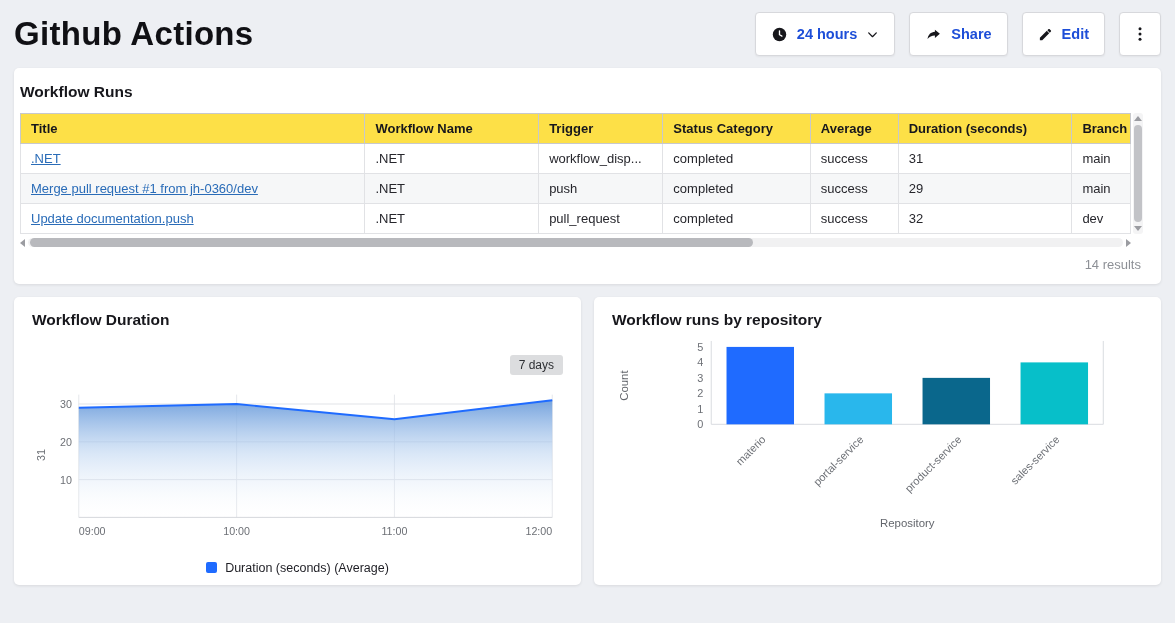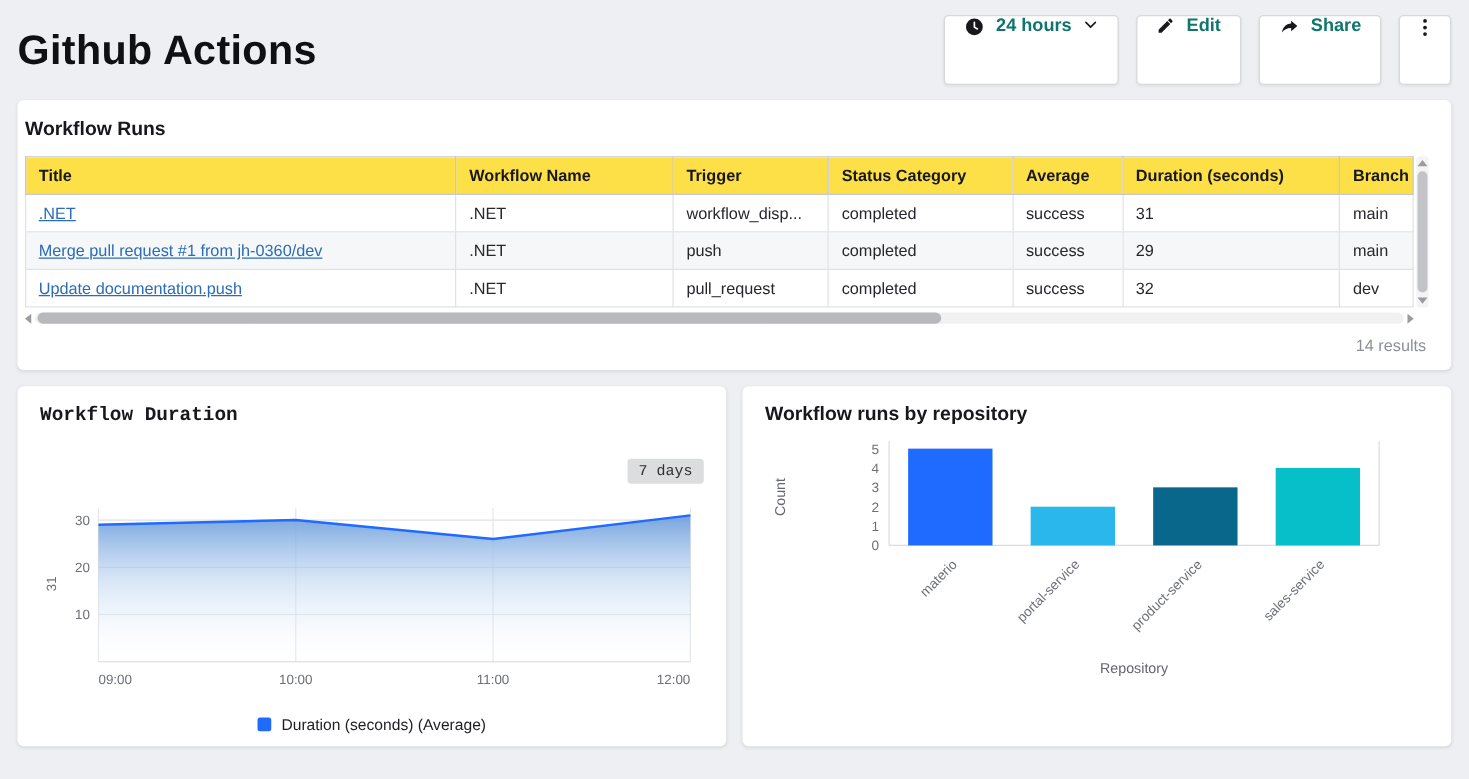--- a/index.html
+++ b/index.html
@@ -10,24 +10,24 @@
     background:#edeff3;
     font-family:"Liberation Sans", sans-serif;
     color:#1c1c22;
     padding:12px 14px;
   }
   
   .topbar { display:flex; justify-content:space-between; align-items:center; margin:0 0 12px 0; }
   .page-title { font-size:33px; font-weight:700; letter-spacing:.3px; color:#101014; margin:0; }
   .actions { display:flex; gap:14px; align-items:center; }
   .btn {
-    display:flex; gap:9px;
+    display:flex; align-items:center; gap:9px;
     background:#fff; border:1px solid #d7d8dc; border-radius:4px;
-    height:56px; padding:0 15px; cursor:pointer;
-    font-family:"Liberation Sans",sans-serif; font-size:14.5px; font-weight:700; color:#0f766e;
+    height:44px; padding:0 15px; cursor:pointer;
+    font-family:"Liberation Sans",sans-serif; font-size:14.5px; font-weight:700; color:#1d4ed8;
     box-shadow:0 1px 2px rgba(0,0,0,.05);
   }
   .btn.icon-only { width:42px; justify-content:center; padding:0; }
   .btn svg { display:block; }
   
   .card { background:#fff; border-radius:5px; box-shadow:0 1px 3px rgba(0,0,0,.09); }
   .runs-card { padding:15px 18px 10px 6px; }
   .card h2 { font-size:15.5px; font-weight:700; color:#17171c; margin:0; }
   
   .table-wrap { position:relative; margin-top:12px; padding-right:12px; }
@@ -50,21 +50,21 @@
   
   .h-scroll { display:flex; align-items:center; height:11px; margin-top:3px; margin-right:12px; }
   .tri-left { width:0;height:0;border-top:4px solid transparent;border-bottom:4px solid transparent;border-right:5px solid #9b9ca1; margin-right:3px; }
   .tri-right { width:0;height:0;border-top:4px solid transparent;border-bottom:4px solid transparent;border-left:5px solid #9b9ca1; margin-left:3px; }
   .h-track { flex:1; height:9px; background:#f1f1f2; border-radius:5px; position:relative; }
   .h-thumb { position:absolute; left:2px; top:0; height:9px; width:66%; background:#b8b9bd; border-radius:5px; }
   .results { text-align:right; color:#8d9096; font-size:13px; margin:9px 2px 2px 0; }
   
   .bottom-grid { display:grid; grid-template-columns:1fr 1fr; gap:13px; margin-top:13px; }
   .chart-card { padding:14px 18px 10px 18px; }
-  .card-head { display:flex; justify-content:space-between; align-items:flex-start;font-family:Liberation Mono, monospace; }
+  .card-head { display:flex; justify-content:space-between; align-items:flex-start; }
   .badge { background:#dcdddf; color:#2d2f33; font-size:12px; font-weight:400; padding:3px 9px; border-radius:3px;margin-top:44px; }
   .chart { margin-top:6px; }
   .chart svg { width:100%; display:block; }
   .legend { display:flex; justify-content:center; align-items:center; gap:8px; font-size:12.5px; color:#1e1e24; margin-top:16px; }
   .legend-swatch { width:11px; height:11px; border-radius:2px; background:#1f6bff; display:inline-block; }
   
   .tick { font-family:"Liberation Sans",sans-serif; font-size:11px; fill:#6d7076; }
   .axis-label { font-family:"Liberation Sans",sans-serif; font-size:11.5px; fill:#63666c; }
 </style>
 </head>
@@ -82,33 +82,33 @@
       </span>
       <span>24 hours</span>
       <span>
         <svg width="13" height="13" viewBox="0 0 24 24">
             <path d="M5 9l7 7 7-7" stroke="#17171c" stroke-width="2.4" fill="none" stroke-linecap="round" stroke-linejoin="round"></path>
           </svg>
       </span>
     </button>
     <button class="btn">
       <span>
+        <svg width="17" height="17" viewBox="0 0 24 24">
+            <path d="M14 5.2 L21 11 L14 16.8 V13.3 C9.4 13.3 6.1 15 3.6 18.4 C4.4 12.2 8.2 8.5 14 8.1 Z" fill="#17171c"></path>
+          </svg>
+      </span>
+      <span>Share</span>
+    </button>
+    <button class="btn">
+      <span>
         <svg width="15" height="15" viewBox="0 0 24 24">
             <path d="M3 17.2V21h3.8L17.9 9.9l-3.8-3.8L3 17.2z M20.7 7.1c.4-.4.4-1 0-1.4l-2.4-2.4c-.4-.4-1-.4-1.4 0l-1.9 1.9 3.8 3.8 1.9-1.9z" fill="#17171c"></path>
           </svg>
       </span>
       <span>Edit</span>
-    </button>
-    <button class="btn">
-      <span>
-        <svg width="17" height="17" viewBox="0 0 24 24">
-            <path d="M14 5.2 L21 11 L14 16.8 V13.3 C9.4 13.3 6.1 15 3.6 18.4 C4.4 12.2 8.2 8.5 14 8.1 Z" fill="#17171c"></path>
-          </svg>
-      </span>
-      <span>Share</span>
     </button>
     <button class="btn icon-only">
       <span>
         <svg width="18" height="18" viewBox="0 0 24 24">
             <circle cx="12" cy="5" r="2" fill="#17171c"></circle>
             <circle cx="12" cy="12" r="2" fill="#17171c"></circle>
             <circle cx="12" cy="19" r="2" fill="#17171c"></circle>
           </svg>
       </span>
     </button>

